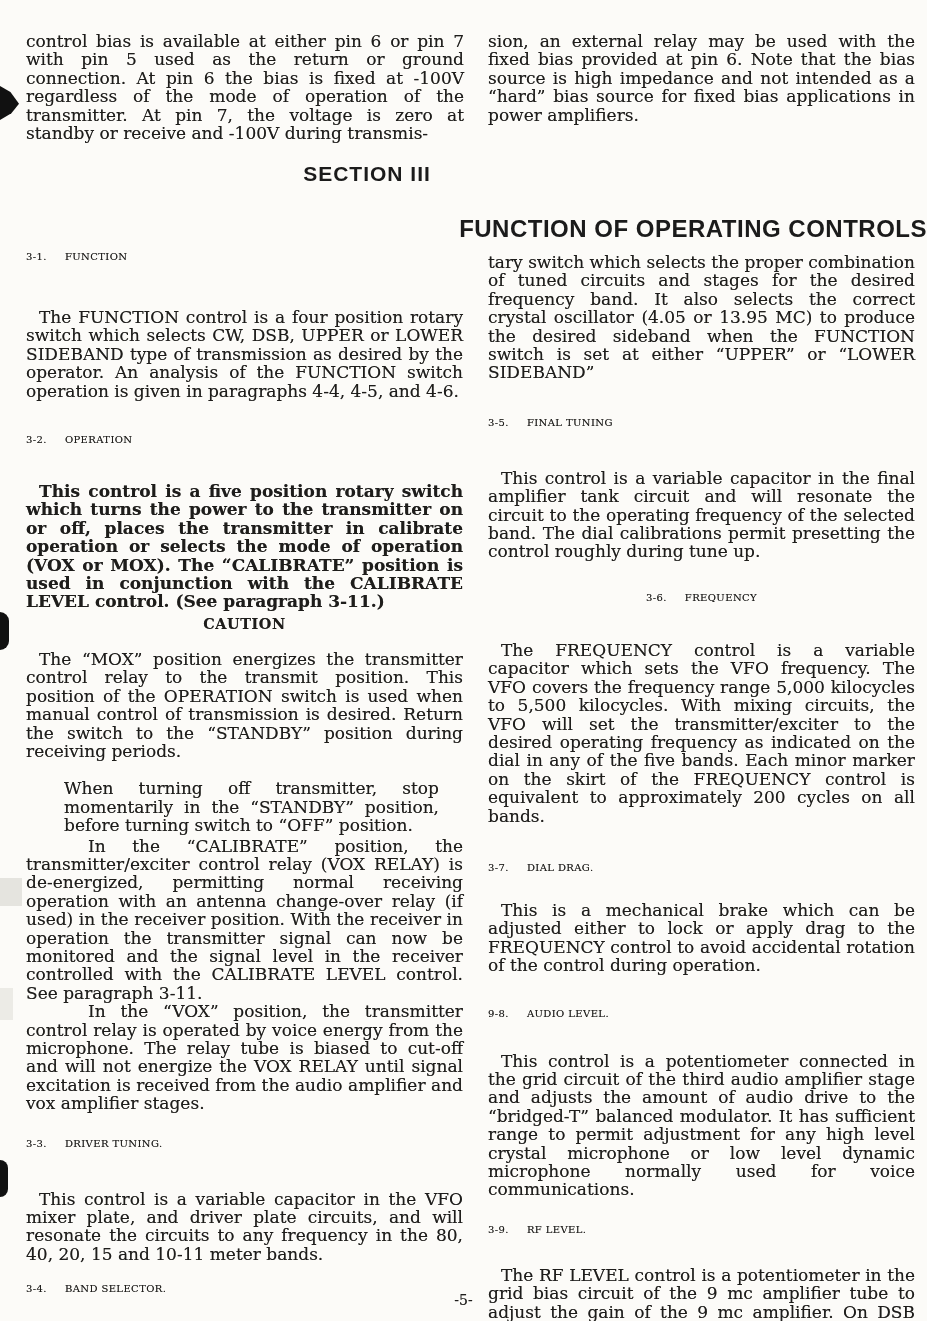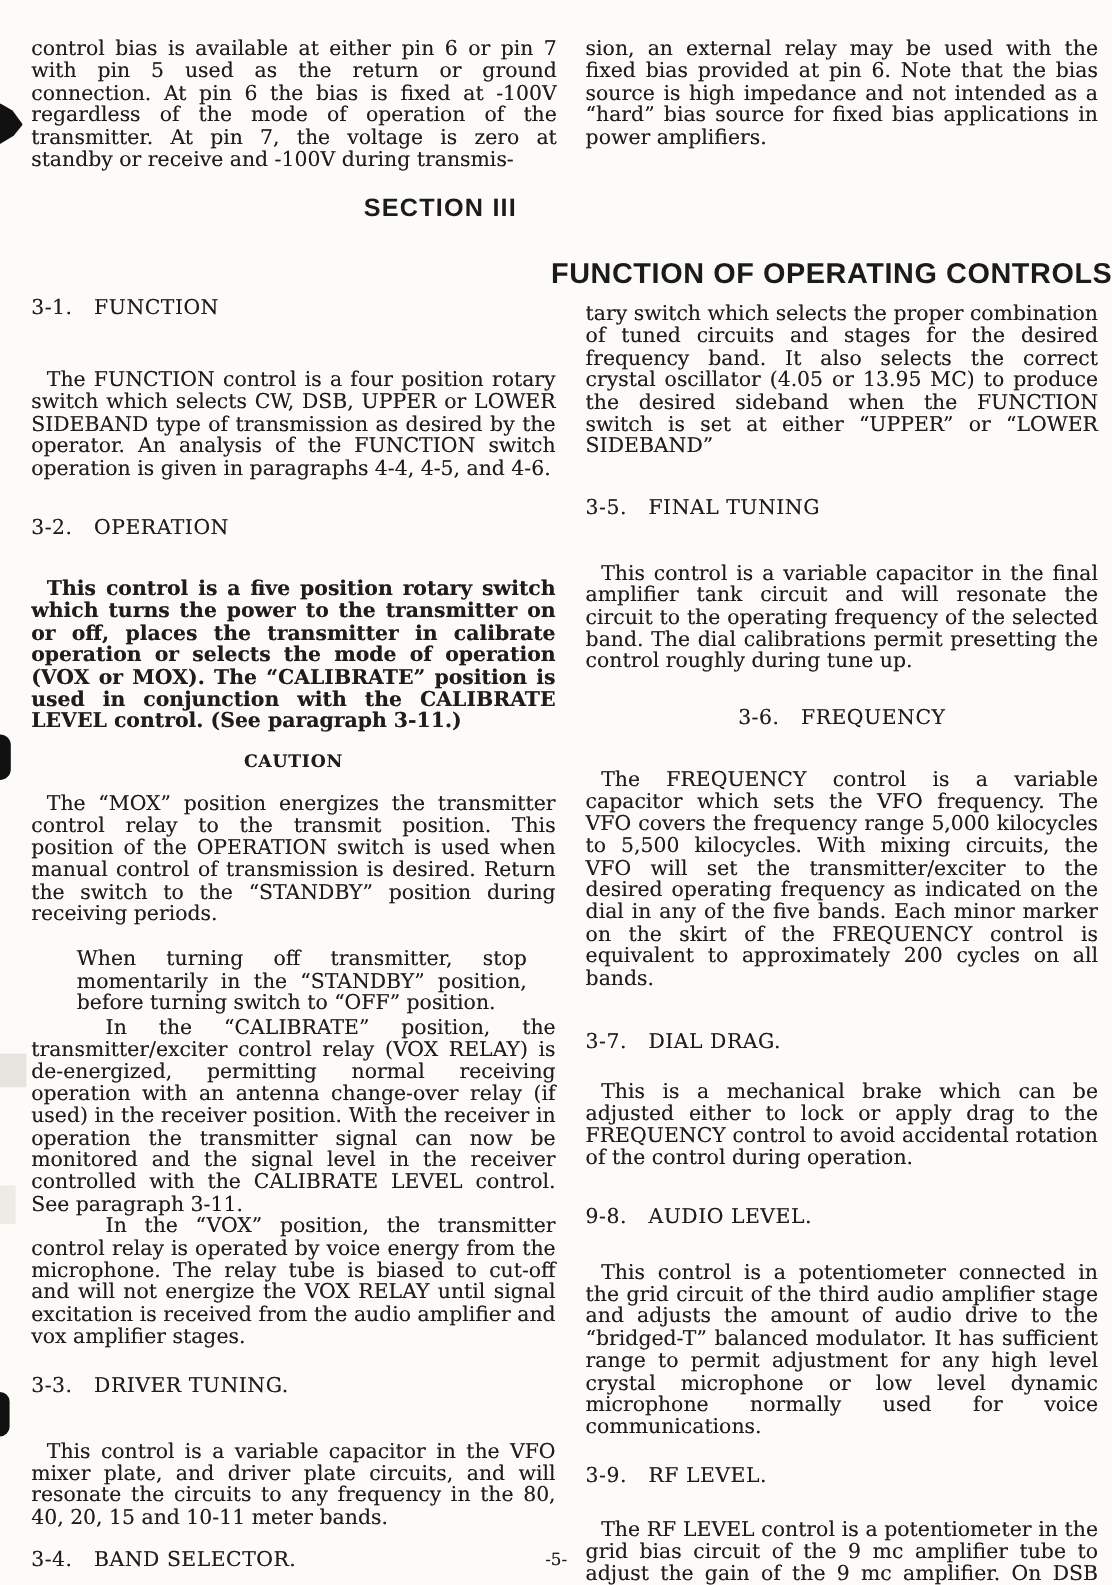--- a/index.html
+++ b/index.html
@@ -49,29 +49,29 @@
 
   p, h3 { margin:0; }
   .bodytext {
     font-size:17px; line-height:18.4px;
     text-align:justify;
     text-shadow:0 0 0.4px rgba(25,25,25,0.55);
   }
   .indent1 { text-indent:13px; }
   .indent2 { text-indent:62px; }
   .para-head {
-    font-size:17px; line-height:18px; font-weight:normal;
+    font-size:10px; line-height:18px; font-weight:normal;
     letter-spacing:0.4px;
     text-shadow:0 0 0.4px rgba(25,25,25,0.55);
   }
   .para-head .head-title { margin-left:18px; }
 
   .caution-head {
     text-align:center; font-size:14.4px; line-height:18px;
-    letter-spacing:0.6px; margin-top:15px;
+    letter-spacing:0.6px; margin-top:4px;
     text-shadow:0 0 0.4px rgba(25,25,25,0.55);
   }
   .caution-body { padding-left:38px; padding-right:24px; margin-top:19px; }
 
   
   .mt-42 { margin-top:42px; } .mt-37 { margin-top:37px; } .mt-34 { margin-top:34px; }
   .mt-33 { margin-top:33px;font-weight:bold; } .mt-32 { margin-top:32px; } .mt-31 { margin-top:31px; }
   .mt-30 { margin-top:30px; } .mt-29 { margin-top:29px; } .mt-28 { margin-top:28px;text-align:center; }
   .mt-27 { margin-top:27px; } .mt-26 { margin-top:22px; } .mt-24 { margin-top:24px; }
   .mt-17 { margin-top:17px; } .mt-2 { margin-top:2px; }

